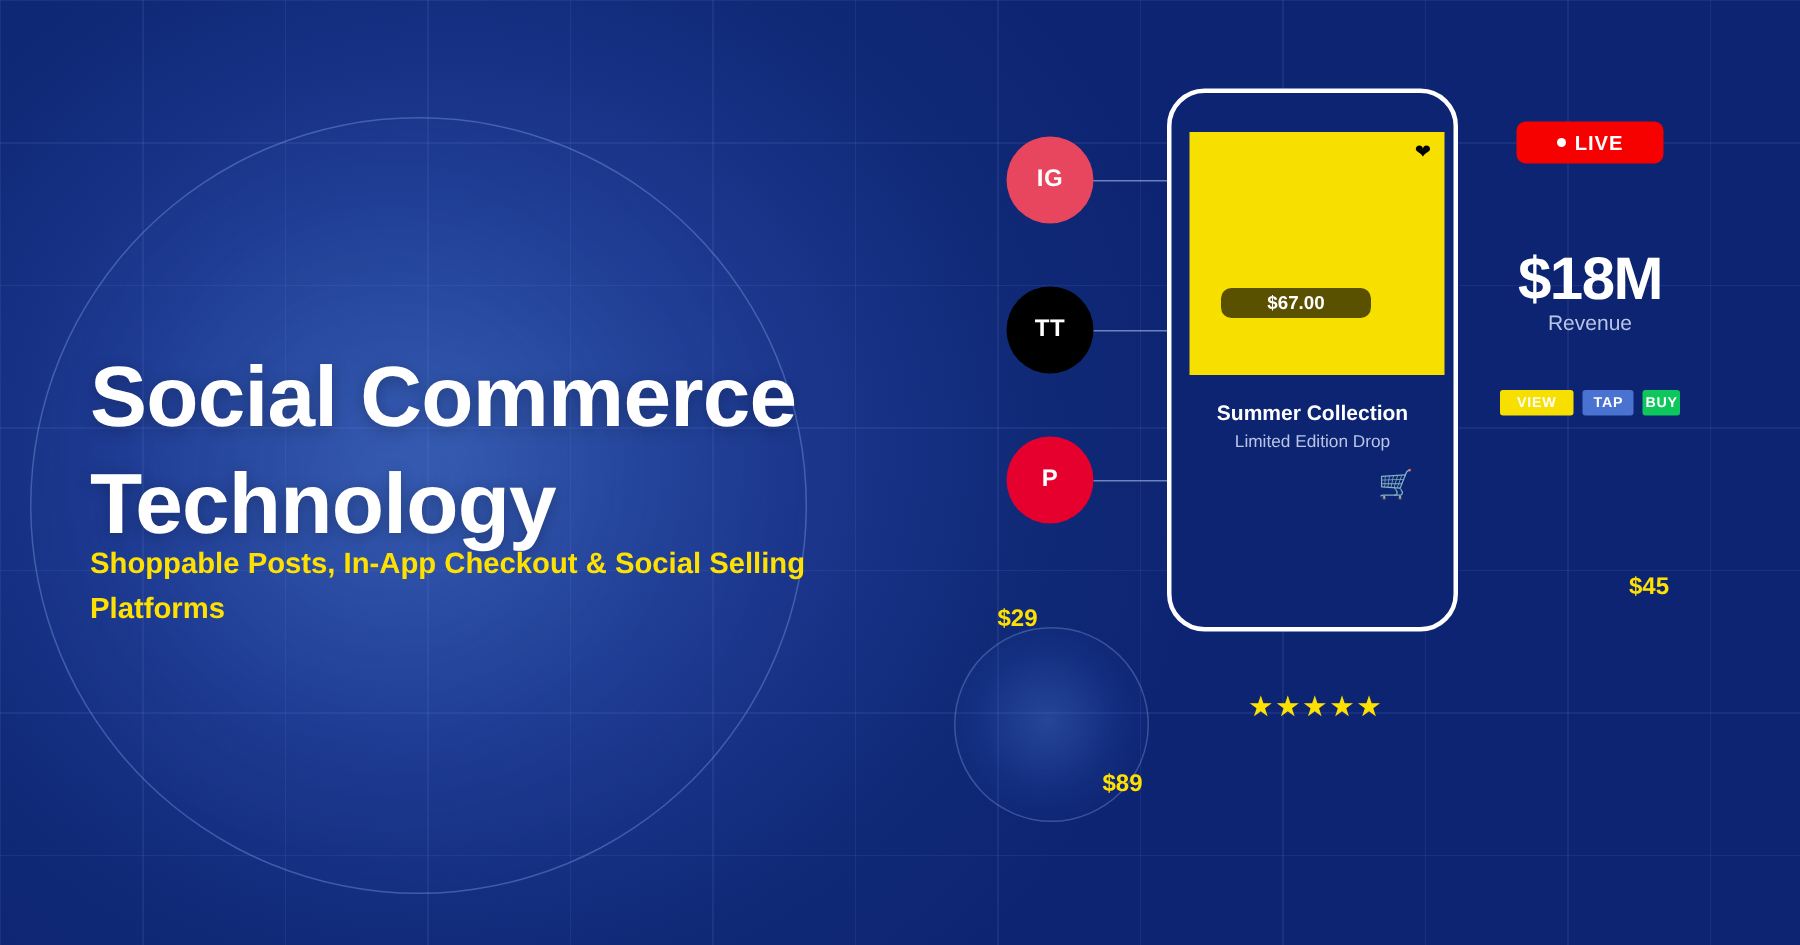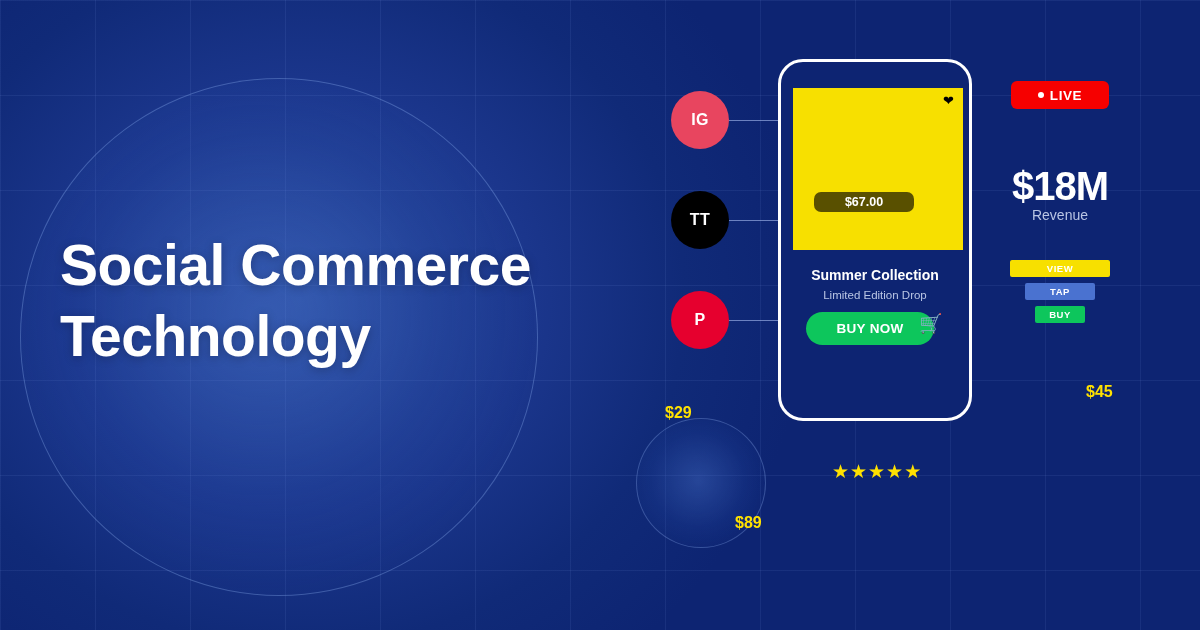--- a/index.html
+++ b/index.html
@@ -224,21 +224,21 @@
     text-align: center;
     color: #b9c5e4;
     font-size: 14px;
   }
   .funnel {
     position: absolute;
     left: 1000px;
     top: 260px;
     width: 120px;
     display: flex;
-    flex-direction: column;
+    flex-direction: row;
     align-items: center;
     gap: 6px;
   }
   .funnel-bar {
     height: 17px;
     border-radius: 2px;
     display: flex;
     align-items: center;
     justify-content: center;
     font-size: 9.5px;
@@ -294,20 +294,21 @@
 <body>
 
 <div id="stage">
 
   <div class="bg-gradient"></div>
   <div class="bg-grid"></div>
   <div class="bg-circle-big"></div>
   <div class="bg-sphere-small"></div>
 
   <h1 class="headline">Social Commerce Technology</h1>
+  <p class="subhead">Shoppable Posts, In-App Checkout &amp; Social Selling Platforms</p>
 
   <div id="social-layer">
       <div class="social-node" style="left: 671px; top: 91px; background: rgb(232, 69, 95);">
         <span>IG</span>
       </div>
       <div class="connector" style="left: 729px; top: 120px; width: 49px; transform: rotate(0deg);"></div>
       <div class="social-node" style="left: 671px; top: 191px; background: rgb(0, 0, 0);">
         <span>TT</span>
       </div>
       <div class="connector" style="left: 729px; top: 220px; width: 49px; transform: rotate(0deg);"></div>
@@ -317,21 +318,20 @@
       <div class="connector" style="left: 729px; top: 320px; width: 49px; transform: rotate(0deg);"></div>
     </div>
 
   <div class="phone">
     <div class="product-image">
       <span class="heart-icon">❤</span>
       <div class="price-tag">$67.00</div>
     </div>
     <div class="product-title">Summer Collection</div>
     <div class="product-sub">Limited Edition Drop</div>
-    <div class="buy-now">BUY NOW</div>
     <span class="cart-icon">🛒</span>
   </div>
 
   <div class="live-badge">
     <span class="live-dot"></span>
     <span>LIVE</span>
   </div>
 
   <div class="stat-value">$18M</div>
   <div class="stat-label">Revenue</div>

